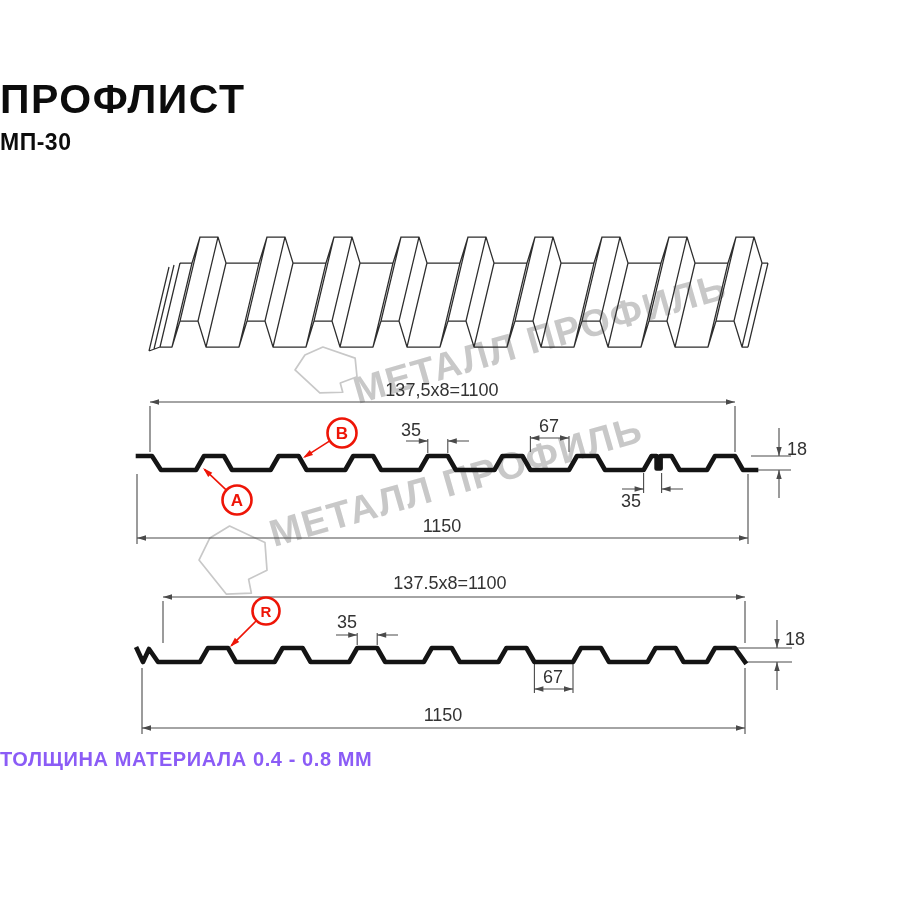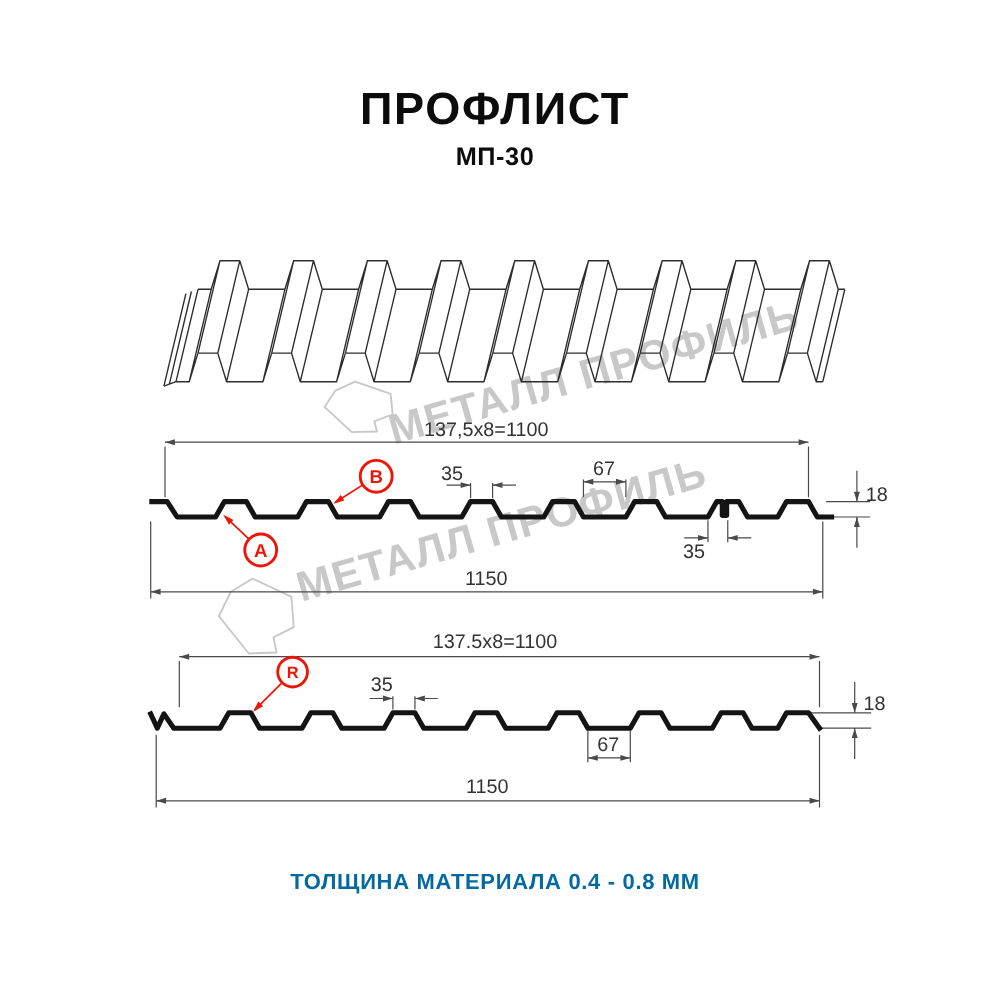--- a/index.html
+++ b/index.html
@@ -1,19 +1,19 @@
 <!DOCTYPE html>
 <html><head>
 <meta charset="utf-8">
 <style>
   html,body{margin:0;padding:0;background:#fff;width:900px;height:900px;overflow:hidden}
-  .abs{position:absolute;left:0;width:100%;text-align:center;color:#0c0c0c}
+  .abs{position:absolute;left:0;width:100%;text-align:left;color:#0c0c0c}
   .title{top:76px;font:800 41px "Liberation Sans",sans-serif;letter-spacing:1.5px}
   .model{top:129px;font:700 23px "Liberation Sans",sans-serif;letter-spacing:.5px}
-  .note{top:791px;font:700 20px "Liberation Sans",sans-serif;letter-spacing:.6px;color:#0369a1}
+  .note{top:748px;font:700 20px "Liberation Sans",sans-serif;letter-spacing:.6px;color:#8b5cf6}
   svg{position:absolute;top:0;left:0}
   .prof{fill:none;stroke:#141414;stroke-width:4.6;stroke-linejoin:round;stroke-linecap:square}
   .dim{fill:none;stroke:#4a4a4a;stroke-width:1.1}
   .arrf{fill:#4a4a4a;stroke:none}
   .thin{fill:none;stroke:#2d2d2d;stroke-width:1.25;stroke-linejoin:round}
   .lead{stroke:#ee1507;stroke-width:1.6;fill:none}
   .leadf{fill:#ee1507;stroke:none}
   .mc{fill:none;stroke:#ee1507;stroke-width:2.6}
   .ml{fill:#ee1507;font:700 17px "Liberation Sans",sans-serif;text-anchor:middle}
   .ml2{fill:#ee1507;font:700 15px "Liberation Sans",sans-serif;text-anchor:middle}

